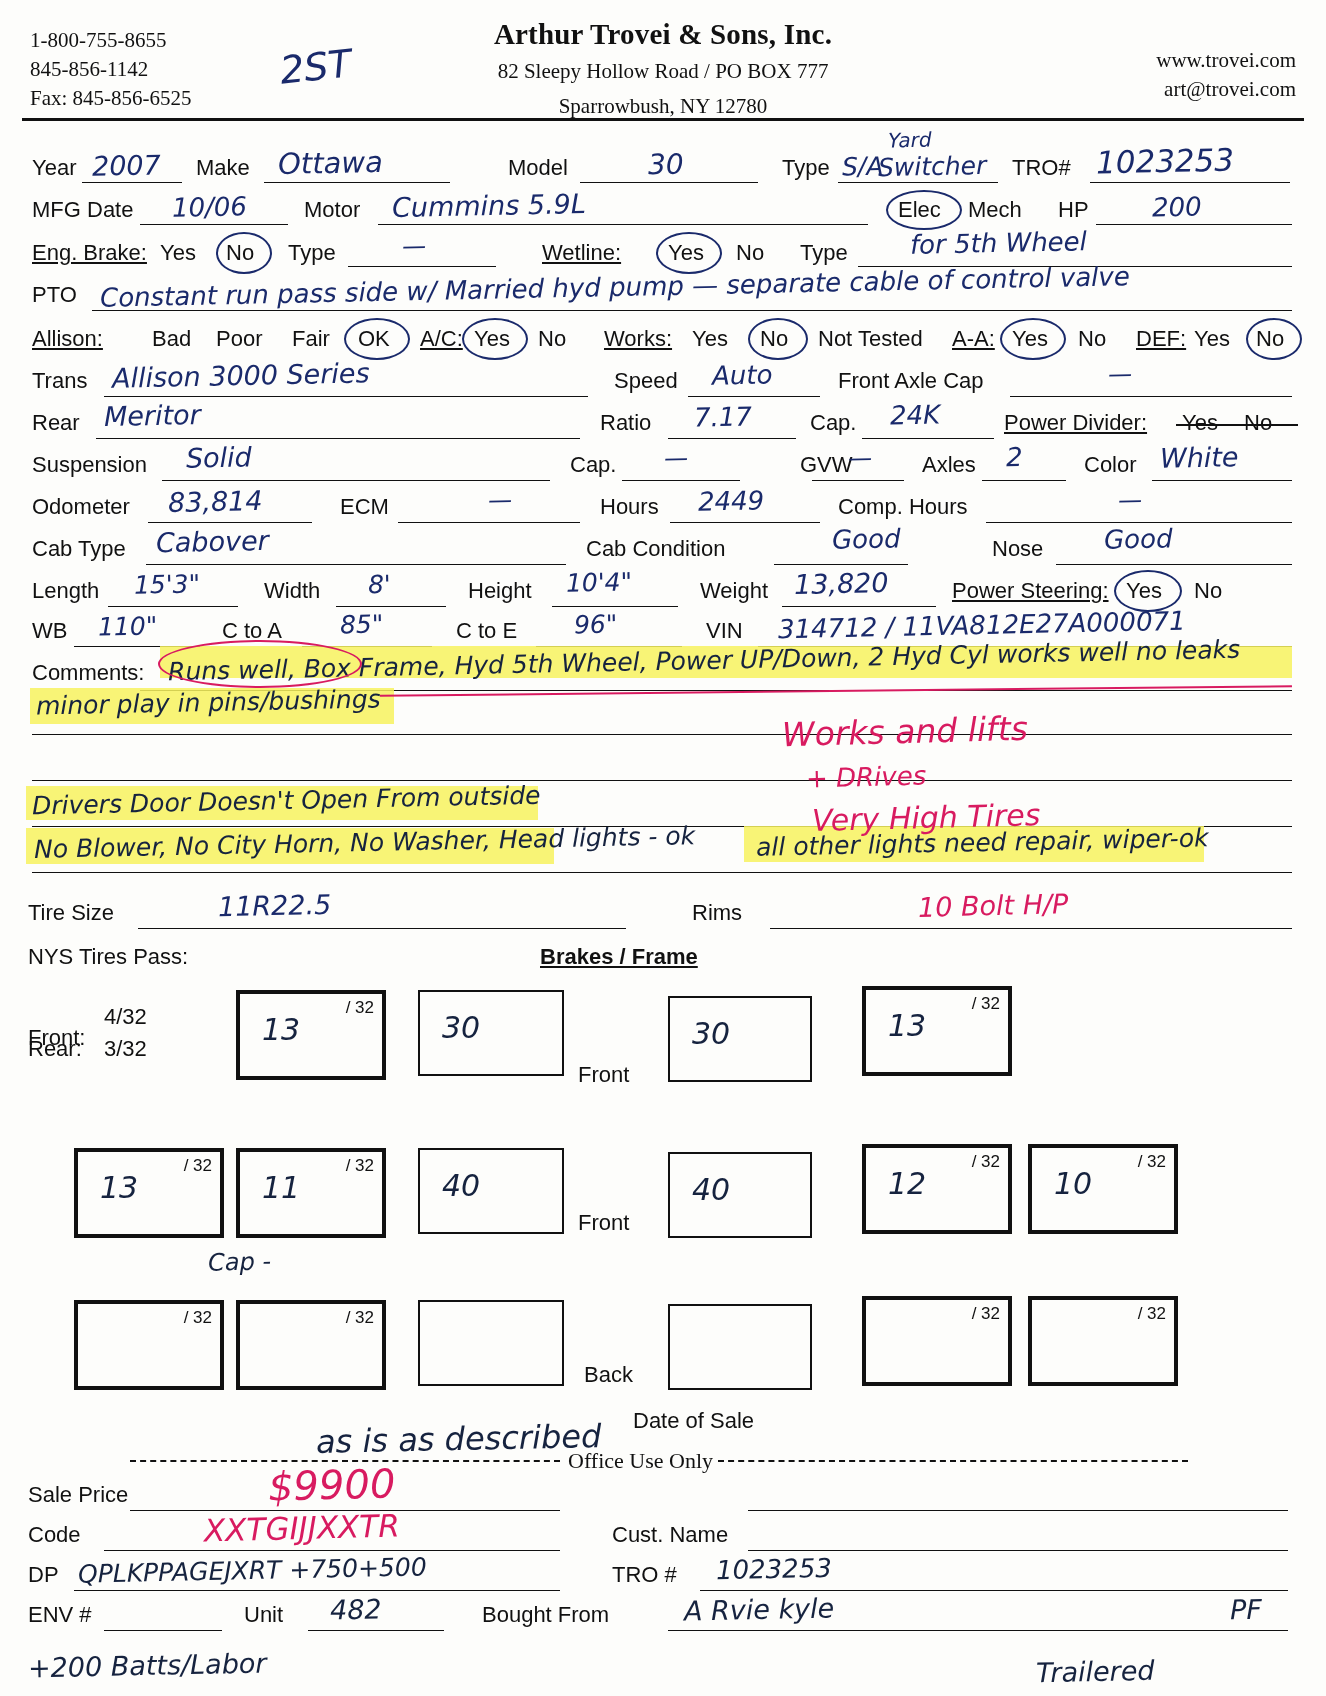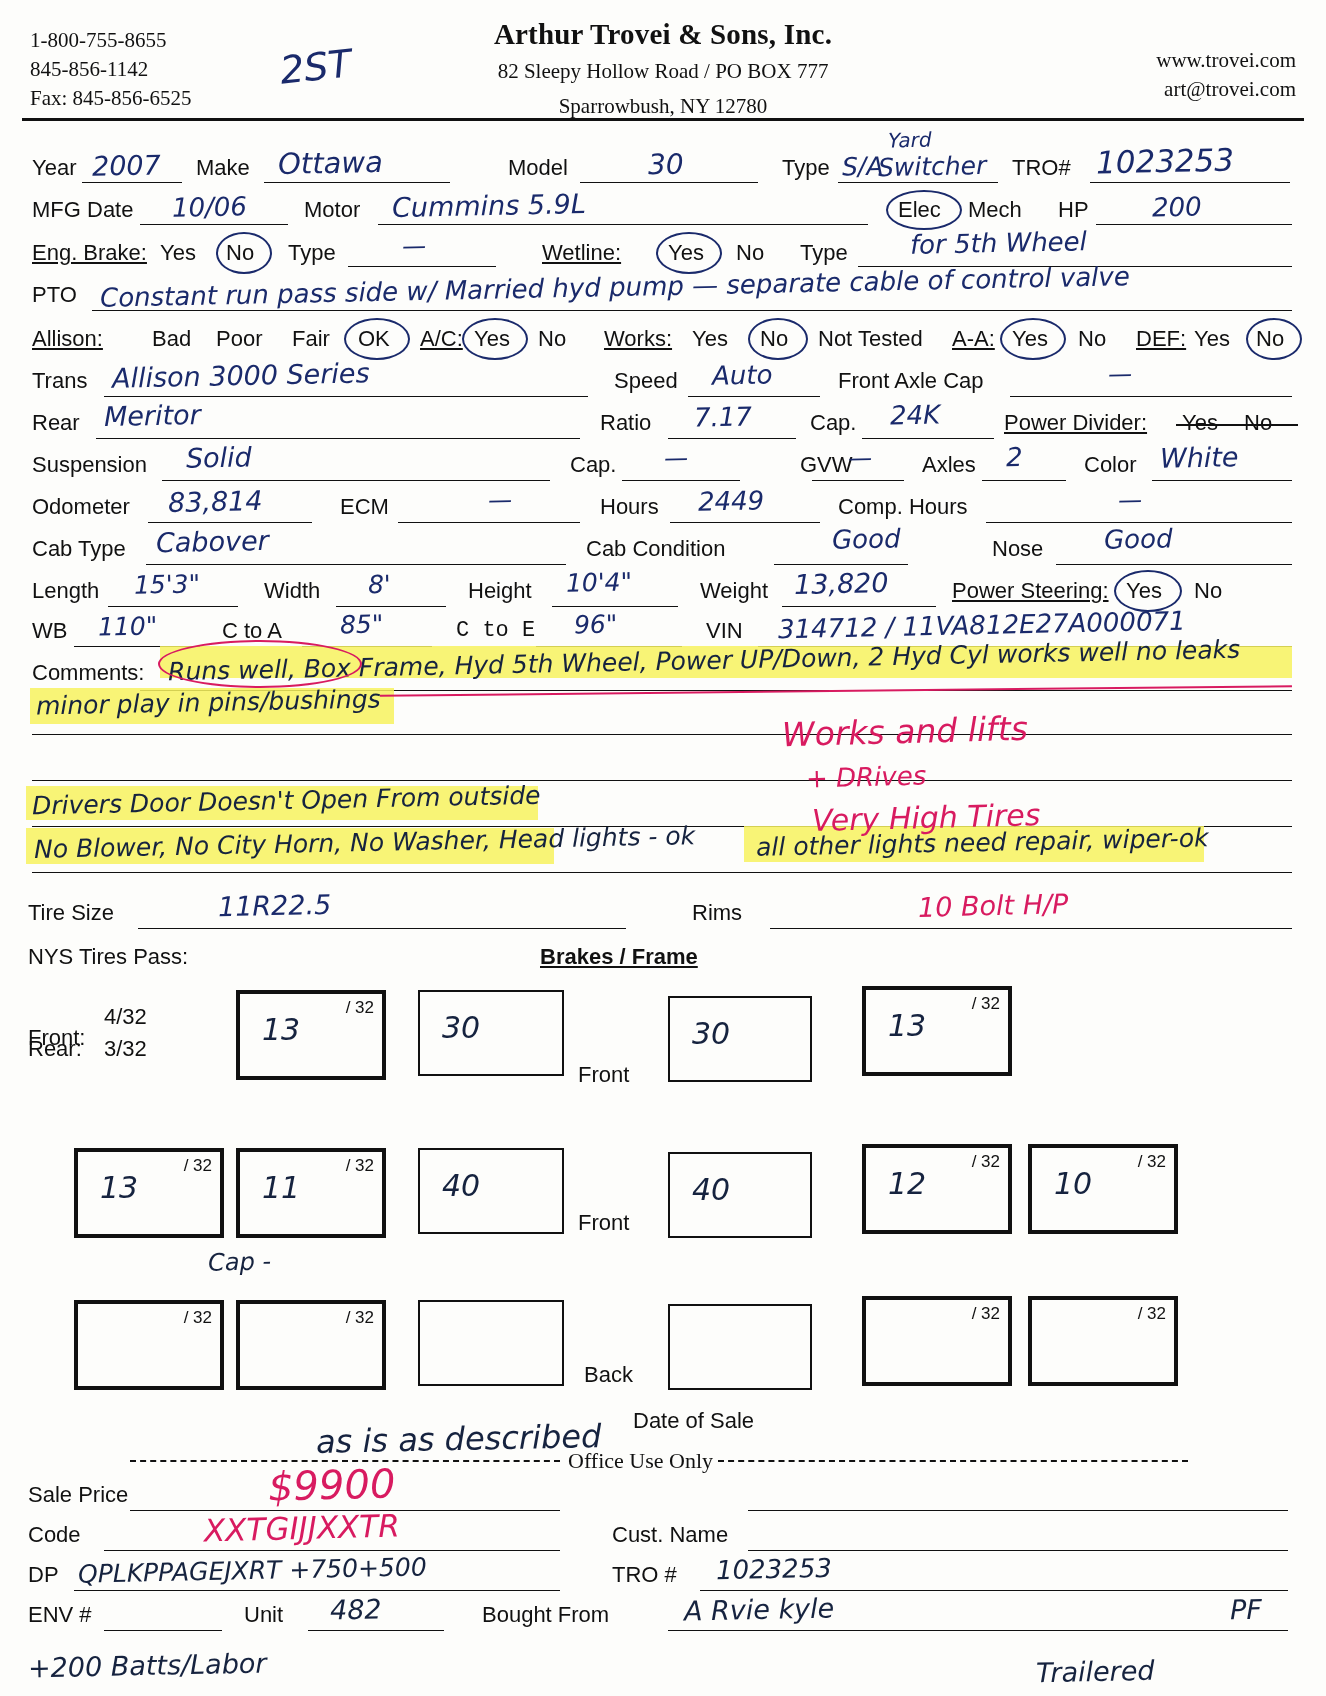--- a/index.html
+++ b/index.html
@@ -246,21 +246,21 @@
   <div class="lbl" style="left:1194px;top:578px;">No</div>
 
   <div class="lbl" style="left:32px;top:618px;">WB</div>
   <div class="line" style="left:74px;top:646px;width:126px;"></div>
   <div class="hw" style="left:98px;top:612px;font-size:25px;">110"</div>
 
   <div class="lbl" style="left:222px;top:618px;">C to A</div>
   <div class="line" style="left:302px;top:646px;width:130px;"></div>
   <div class="hw" style="left:340px;top:610px;font-size:25px;">85"</div>
 
-  <div class="lbl" style="left:456px;top:618px;font-family:Liberation Mono, monospace;">C to E</div>
+  <div class="lbl" style="left:456px;top:618px;">C to E</div>
   <div class="line" style="left:536px;top:646px;width:146px;"></div>
   <div class="hw" style="left:574px;top:610px;font-size:25px;">96"</div>
 
   <div class="lbl" style="left:706px;top:618px;">VIN</div>
   <div class="line" style="left:758px;top:646px;width:534px;"></div>
   <div class="hw" style="left:778px;top:610px;font-size:26px;">314712 / 11VA812E27A000071</div>
 
   <div class="lbl" style="left:32px;top:660px;">Comments:</div>
   <div class="line" style="left:140px;top:690px;width:1152px;"></div>
   <div class="line" style="left:32px;top:734px;width:1260px;"></div>

